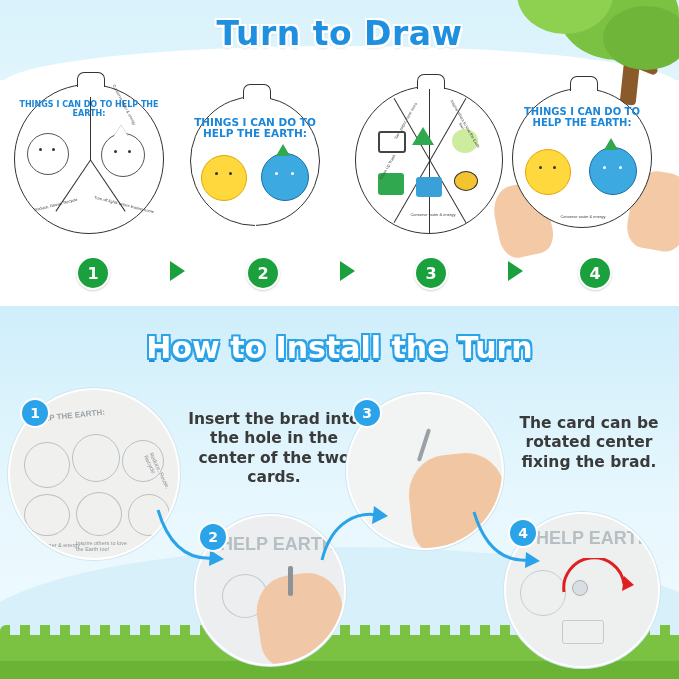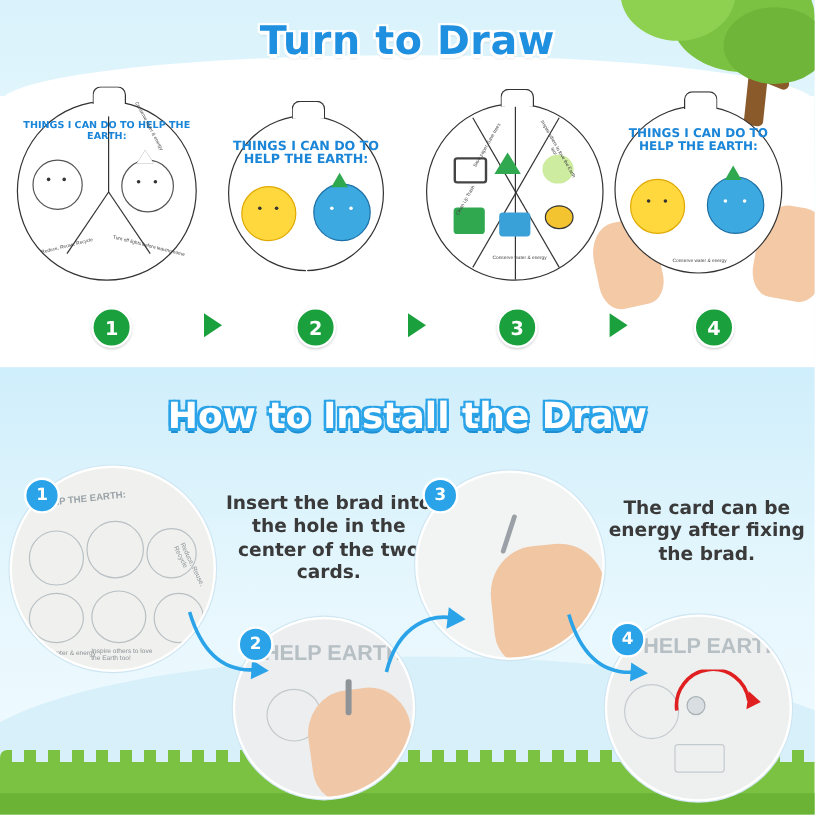--- a/index.html
+++ b/index.html
@@ -268,21 +268,21 @@
   </div>
 
   <div class="divider"></div>
 
   <div class="panel-bot">
 
     <div class="hills"></div>
     <div class="grass"></div>
     <div class="grass-dark"></div>
 
-    <div class="title-bot">How to Install the Draw</div>
+    <div class="title-bot">How to Install the Turn</div>
 
     <div class="photo" style="left:8px;top:82px;width:168px;height:168px;background:#f0f0ee;">
       <div style="position:absolute;left:10px;top:22px;font-size:8px;font-weight:bold;color:#9aa3a8;transform:rotate(-6deg);">TO HELP THE EARTH:</div>
       <div style="position:absolute;left:14px;top:52px;width:44px;height:44px;border:1.2px solid #b9c0c4;border-radius:50%;"></div>
       <div style="position:absolute;left:62px;top:44px;width:46px;height:46px;border:1.2px solid #b9c0c4;border-radius:50%;"></div>
       <div style="position:absolute;left:112px;top:50px;width:40px;height:40px;border:1.2px solid #b9c0c4;border-radius:50%;"></div>
       <div style="position:absolute;left:14px;top:104px;width:44px;height:40px;border:1.2px solid #b9c0c4;border-radius:50%;"></div>
       <div style="position:absolute;left:66px;top:102px;width:44px;height:42px;border:1.2px solid #b9c0c4;border-radius:50%;"></div>
       <div style="position:absolute;left:118px;top:104px;width:40px;height:40px;border:1.2px solid #b9c0c4;border-radius:50%;"></div>
       <div style="position:absolute;left:8px;top:152px;font-size:5.5px;color:#8b9296;">Conserve water &amp; energy</div>
@@ -298,21 +298,21 @@
       <div style="position:absolute;left:92px;top:50px;width:5px;height:30px;background:#8e9398;border-radius:2px;"></div>
     </div>
     <div class="badge-blue" style="left:198px;top:216px;">2</div>
     <div class="step-text" style="left:186px;top:104px;width:176px;">Insert the brad into the hole in the center of the two cards.</div>
 
     <div class="photo" style="left:346px;top:86px;width:154px;height:154px;background:#f2f3f3;">
       <div class="hand" style="left:62px;top:60px;width:96px;height:100px;transform:rotate(-6deg);background:#f0c6a3;"></div>
       <div style="position:absolute;left:74px;top:34px;width:4px;height:34px;background:#9aa0a5;transform:rotate(18deg);border-radius:2px;"></div>
     </div>
     <div class="badge-blue" style="left:352px;top:92px;">3</div>
-    <div class="step-text" style="left:506px;top:108px;width:166px;">The card can be energy after fixing the brad.</div>
+    <div class="step-text" style="left:506px;top:108px;width:166px;">The card can be rotated center fixing the brad.</div>
 
     <div class="photo" style="left:504px;top:206px;width:152px;height:152px;background:#eef0f0;">
       <div style="position:absolute;left:30px;top:14px;font-size:18px;font-weight:bold;color:#b6bfc4;">HELP EARTH:</div>
       <div style="position:absolute;left:14px;top:56px;width:44px;height:44px;border:1.2px solid #c4cbcf;border-radius:50%;"></div>
       <div style="position:absolute;left:66px;top:66px;width:14px;height:14px;border-radius:50%;background:#d8dee1;border:1px solid #a9b1b6;"></div>
       <svg style="position:absolute;left:52px;top:44px;" width="80" height="50">
         <path d="M6 34 A30 30 0 0 1 66 26" stroke="#e02020" stroke-width="3" fill="none"></path>
         <polygon points="66,18 76,27 64,33" fill="#e02020"></polygon>
       </svg>
       <div style="position:absolute;left:56px;top:106px;width:40px;height:22px;border:1.2px solid #c4cbcf;border-radius:3px;"></div>

